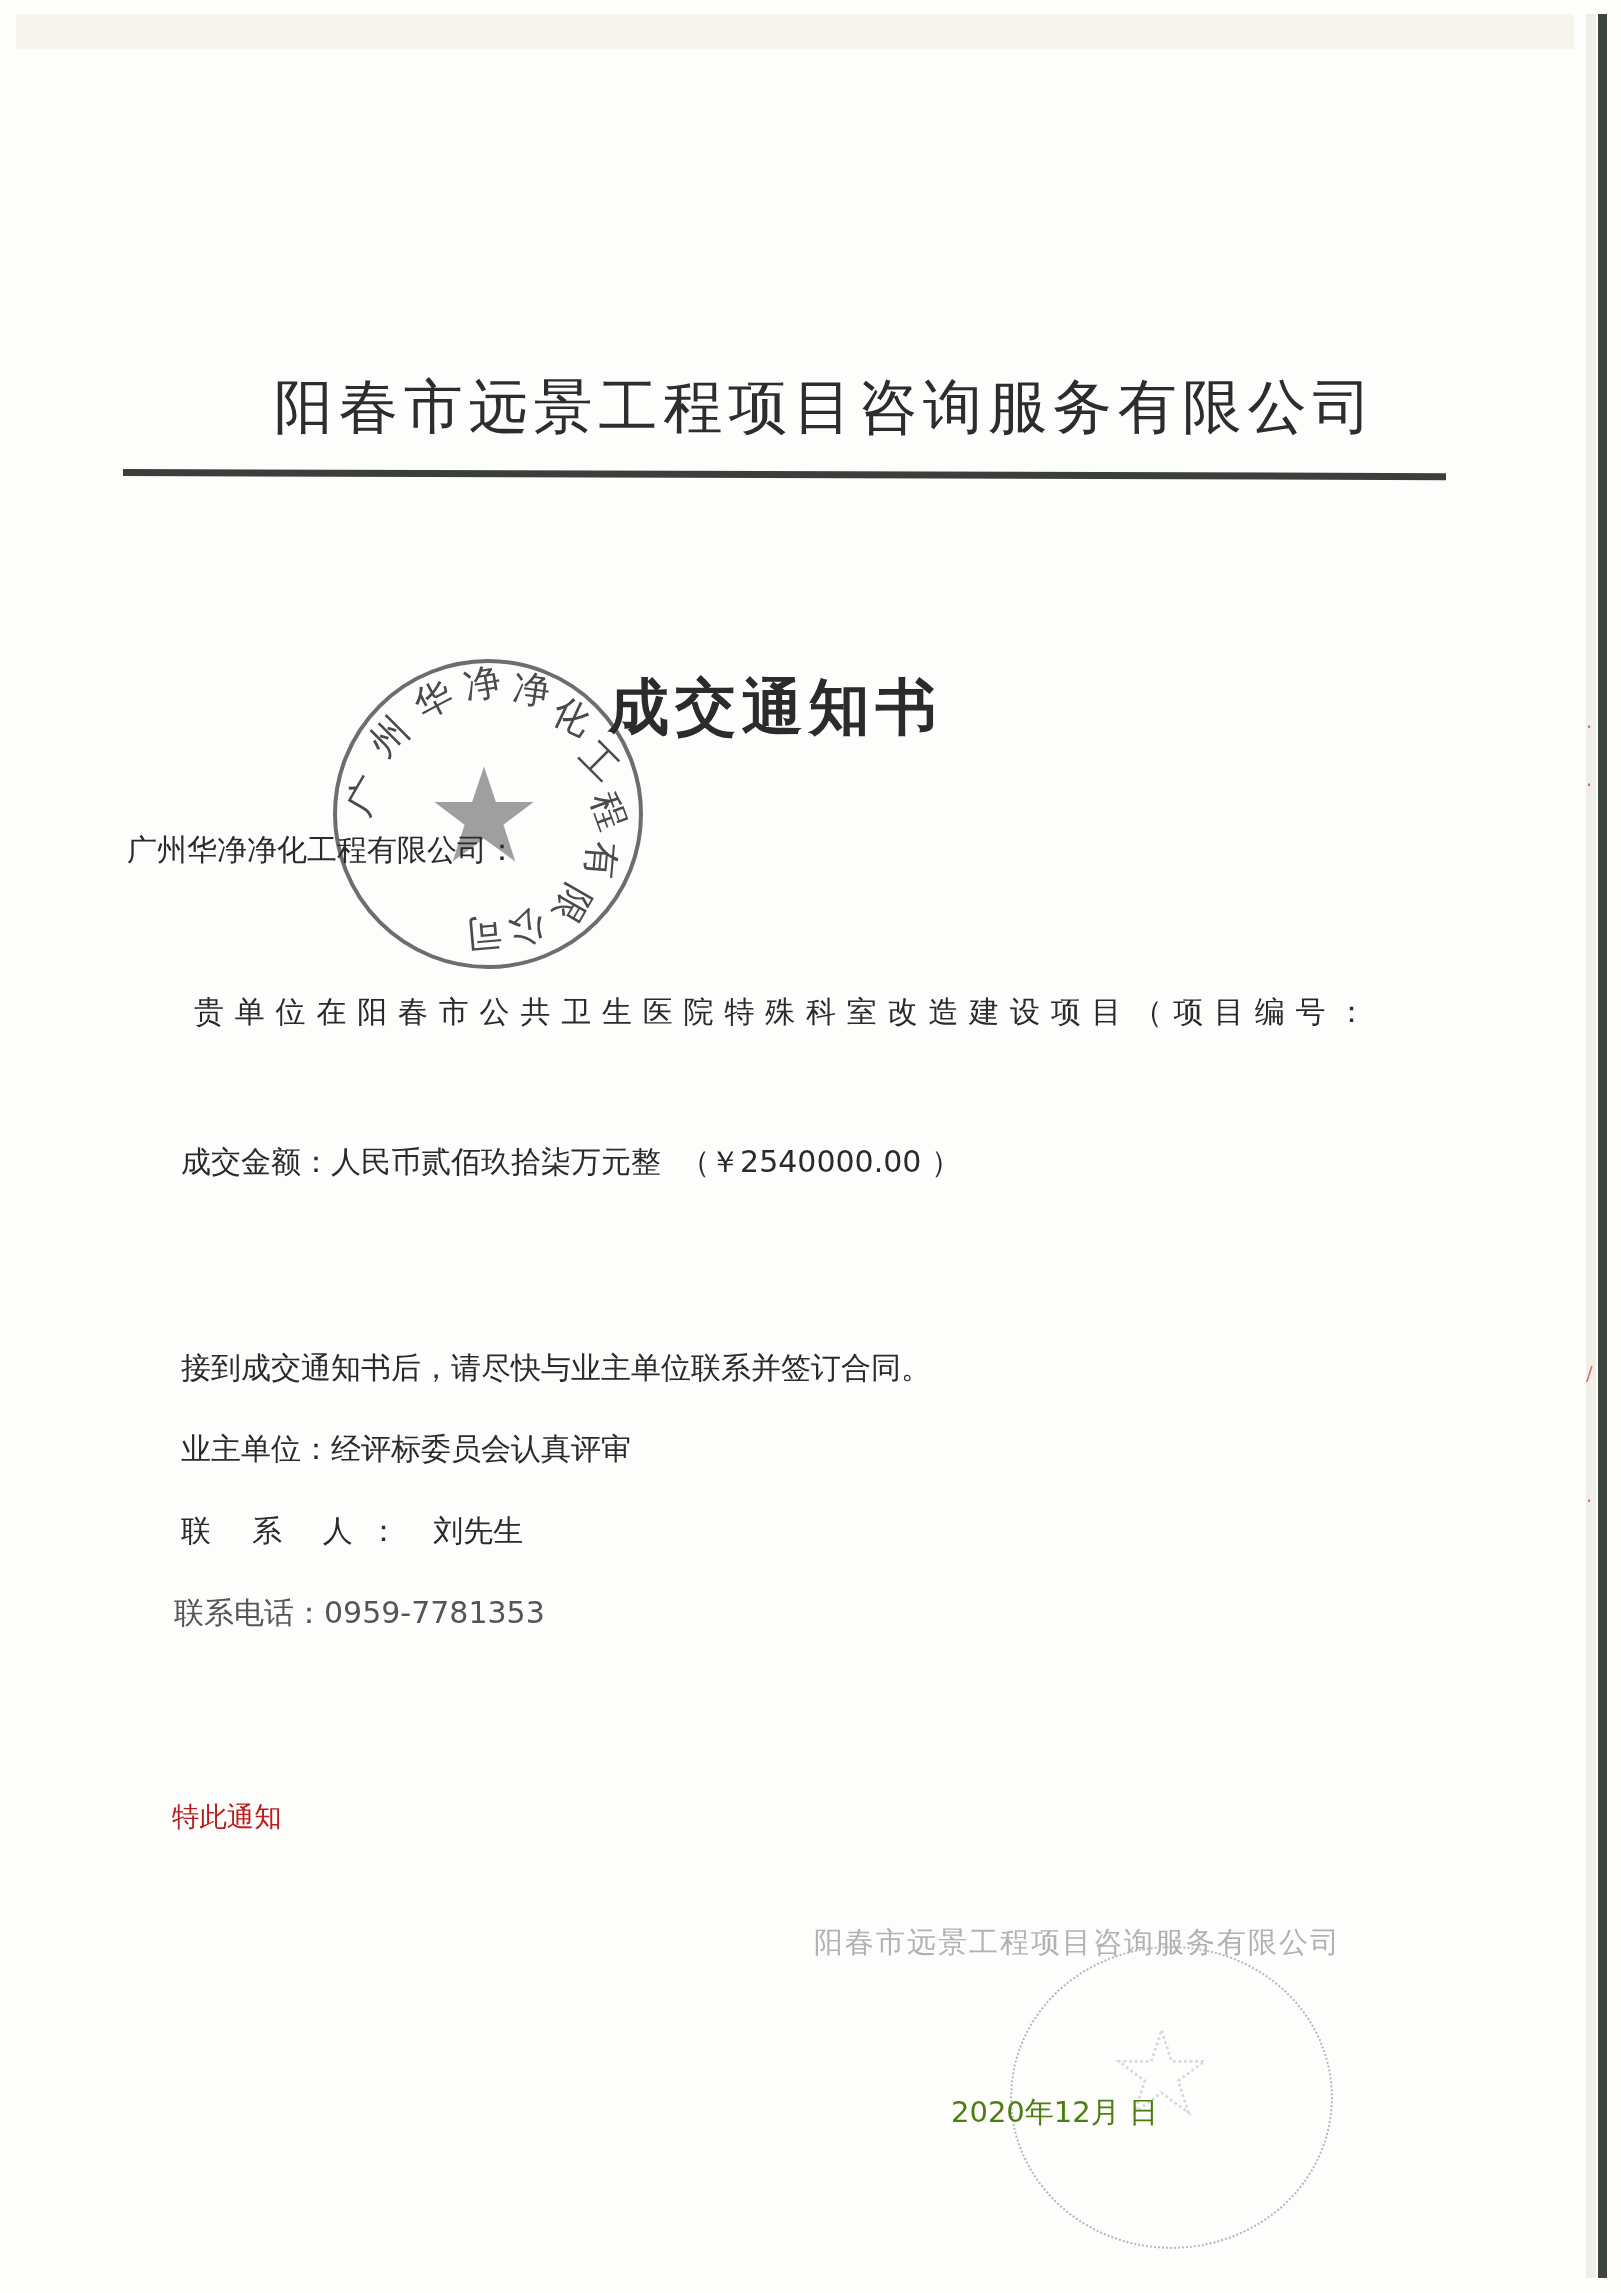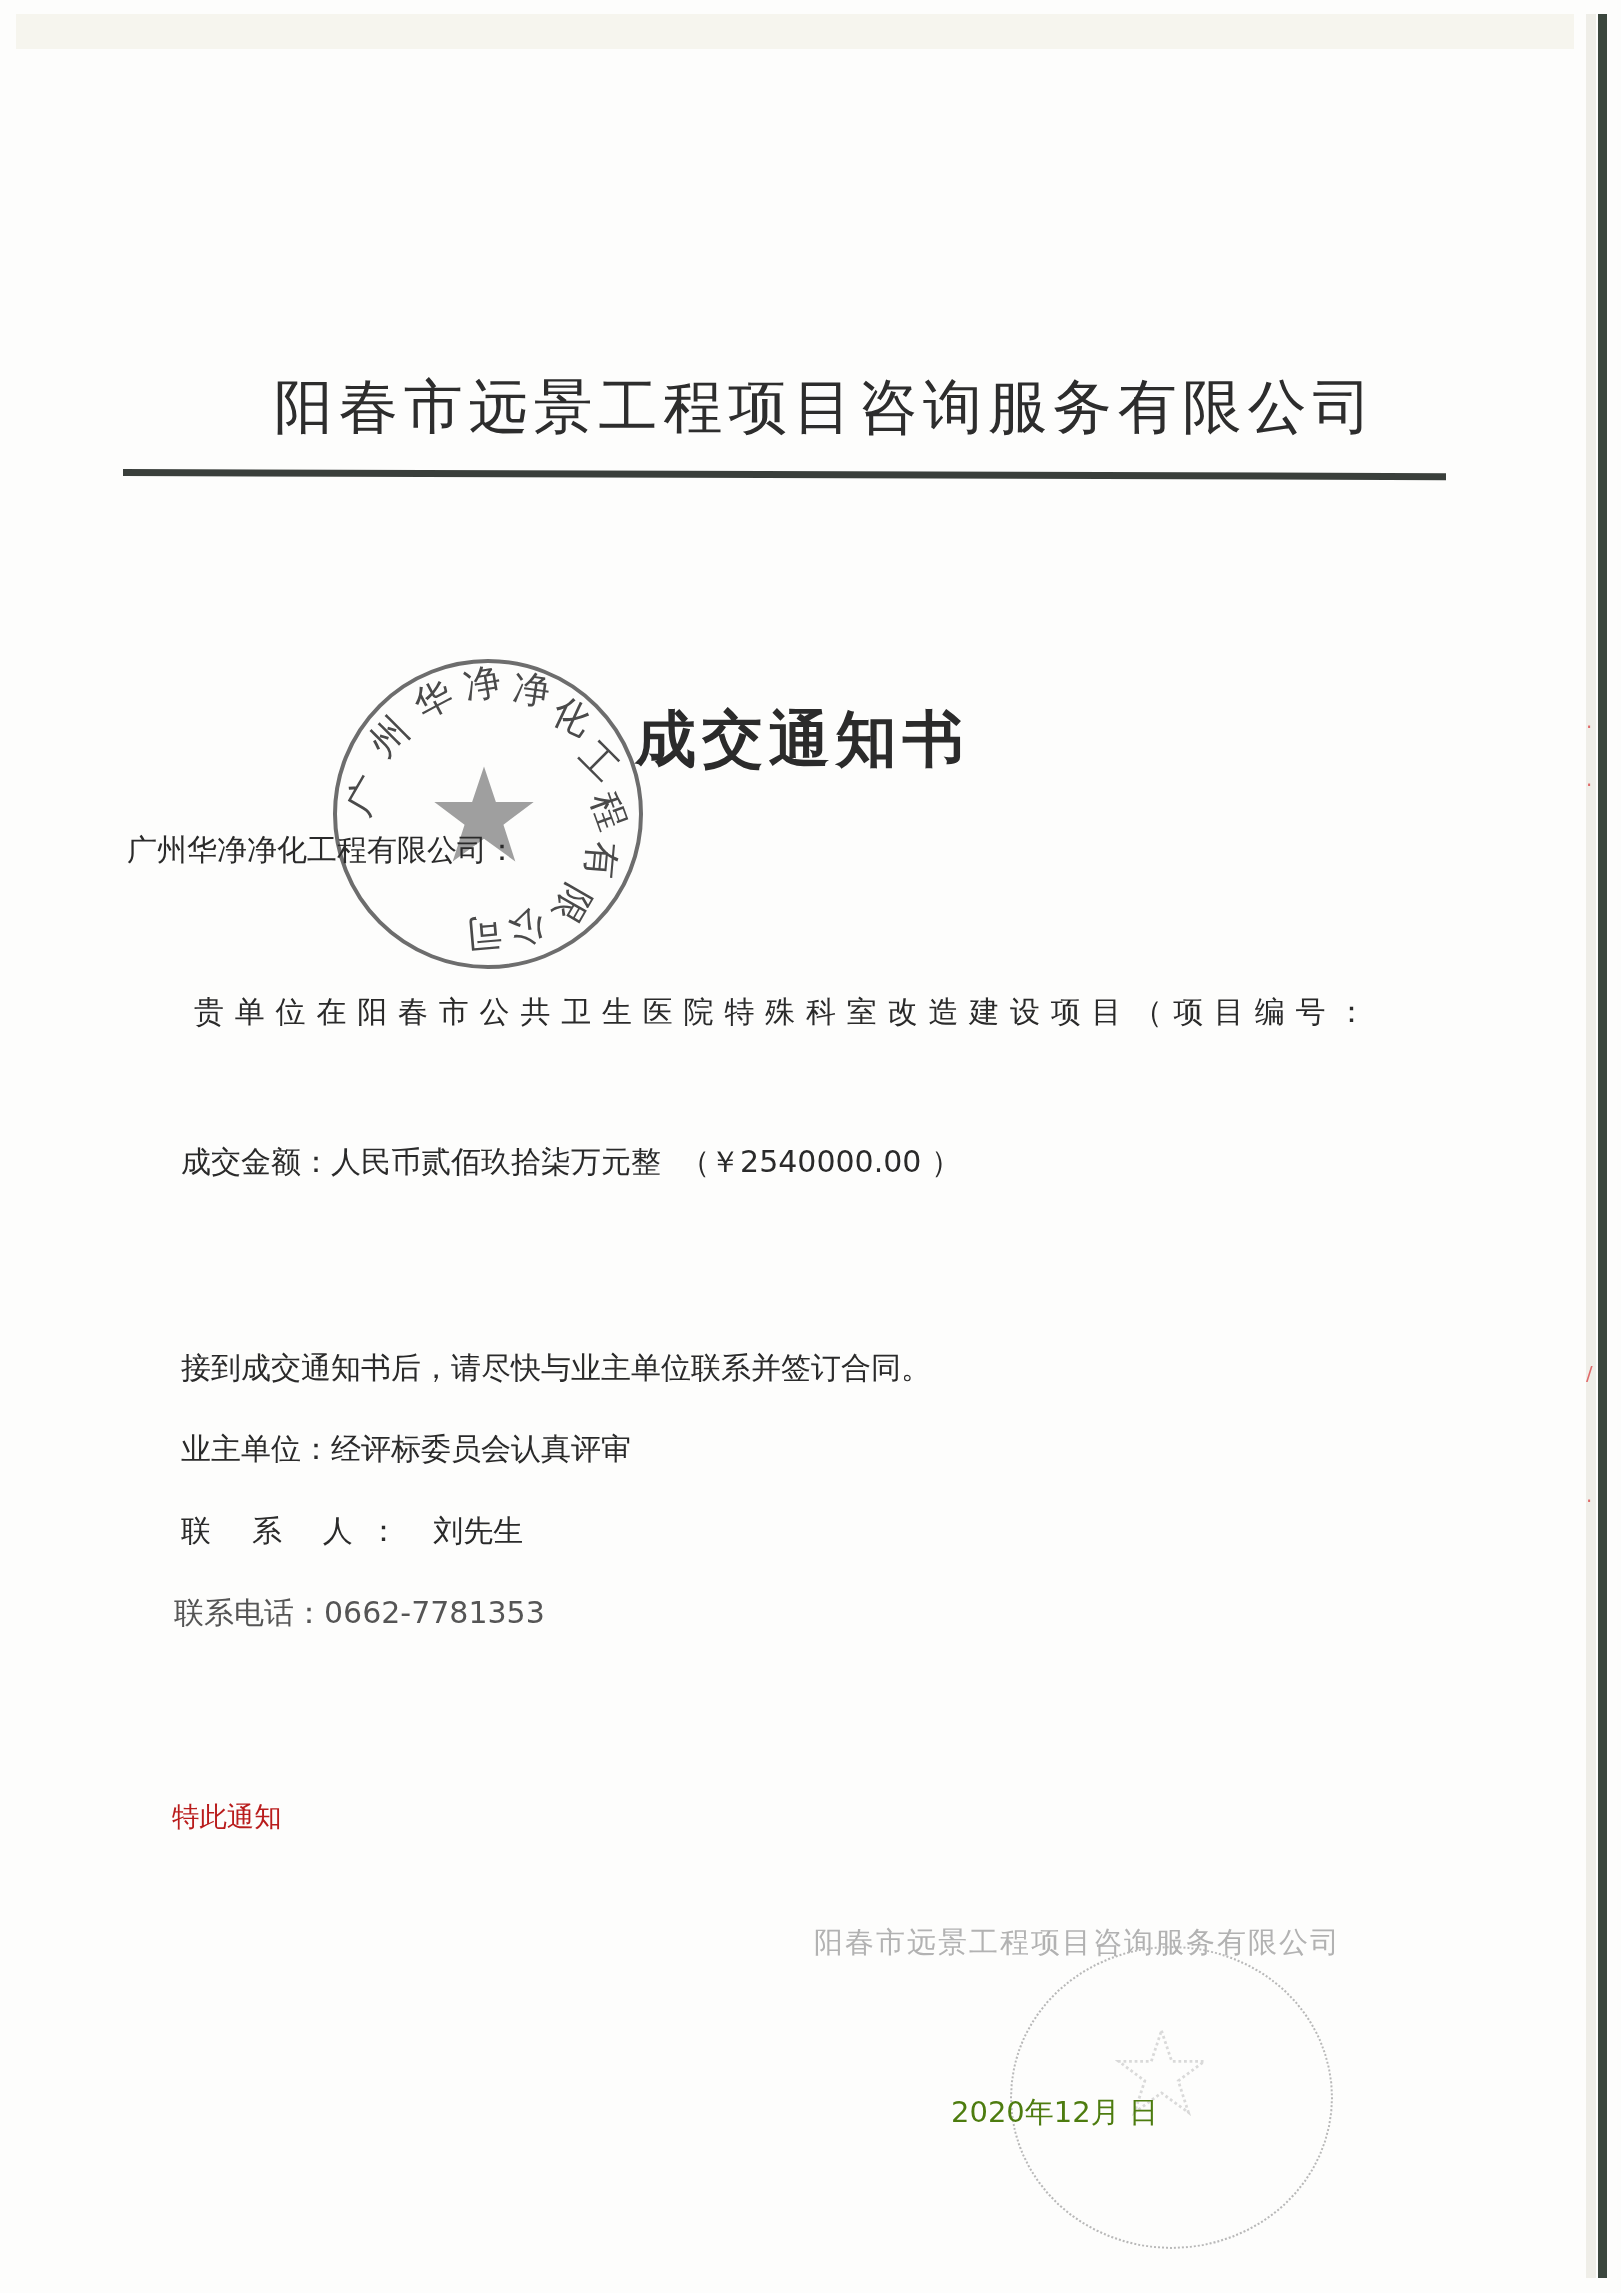--- a/index.html
+++ b/index.html
@@ -9,22 +9,22 @@
   .top-strip { position: absolute; left: 15.7px; top: 13.7px; width: 1558px; height: 35px; background: #f6f5ee; }
   .right-edge-light { position: absolute; left: 1586px; top: 13.7px; width: 9.8px; height: 2264px; background: #efeee8; }
   .right-edge-dark { position: absolute; left: 1598px; top: 13.7px; width: 8.8px; height: 2264px; background: #3b463d; }
   .right-mark { position: absolute; left: 1586px; color: #e06a6a; font-size: 19.6px; font-family: "DejaVu Sans", sans-serif; }
 
   .company-header { position: absolute; left: 274px; top: 368px; font-size: 59px; letter-spacing: 5.9px;
                     font-family: "DejaVu Sans", sans-serif; color: #2d2d2d; white-space: nowrap; }
   .header-rule { position: absolute; left: 123px; top: 469px; width: 1323px; height: 6.9px; background: #3a3f3b;
                  transform: rotate(0.18deg); transform-origin: left center; }
 
-  .doc-title { position: absolute; left: 635px; top: 667px; font-size: 61px; font-weight: bold; letter-spacing: 5.9px;
-               font-family: "DejaVu Sans", sans-serif; color: #2b2b2b; white-space: nowrap; margin-top: 32px; }
+  .doc-title { position: absolute; left: 608px; top: 667px; font-size: 61px; font-weight: bold; letter-spacing: 5.9px;
+               font-family: "DejaVu Sans", sans-serif; color: #2b2b2b; white-space: nowrap; }
 
   .stamp { position: absolute; border-radius: 50%; }
   .stamp-top { left: 333px; top: 659px; width: 302px; height: 302px; border: 4.9px solid #6d6d6d; }
   .stamp-text { position: absolute; font-size: 37px; color: #4a4a4a; font-family: "DejaVu Sans", sans-serif; }
   .stamp-star { position: absolute; left: 93px; top: 98px; width: 108px; height: 108px; }
 
   .stamp-bottom { left: 1010px; top: 1946px; width: 319px; height: 299px; border: 2.9px dotted #b8b8b8; }
   .stamp-bottom .stamp-star { left: 103px; top: 78px; width: 93px; height: 93px; opacity: 0.35; }
 
   .text { position: absolute; font-size: 30px; color: #2a2a2a; white-space: nowrap;
@@ -89,21 +89,21 @@
 
   <div class="text owner">
     <span>业主单位：</span><span>经评标委员会认真评审</span>
   </div>
 
   <div class="text contact">
     <span class="spaced">联 系 人：</span>&nbsp;&nbsp;<span>刘先生</span>
   </div>
 
   <div class="text phone">
-    <span>联系电话：</span><span>0662-7781353</span>
+    <span>联系电话：</span><span>0959-7781353</span>
   </div>
 
   <div class="text closing">特此通知</div>
 
   <div class="text signer">阳春市远景工程项目咨询服务有限公司</div>
 
   <div class="stamp stamp-bottom">
     <svg class="stamp-star" viewBox="0 0 100 100">
       <polygon points="50,5 61,38 96,38 68,59 79,93 50,72 21,93 32,59 4,38 39,38" fill="none" stroke="#999" stroke-width="3" stroke-dasharray="3,3"></polygon>
     </svg>

